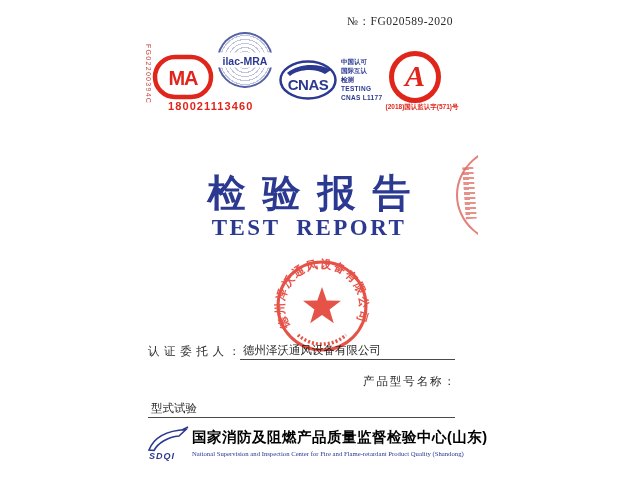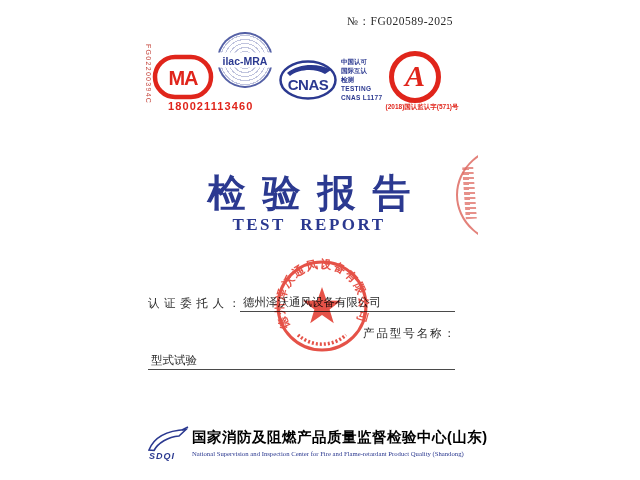--- a/index.html
+++ b/index.html
@@ -79,29 +79,30 @@
 
   
   .title-cn{
     left:0;right:22px;top:168px;text-align:center;
     font-family:Liberation Serif, serif;font-weight:bold;
     font-size:38px;color:#2b3990;letter-spacing:17px;text-indent:17px;
   }
   .title-en{
     left:0;right:22px;top:215px;text-align:center;
     font-family:"Liberation Serif", serif;font-weight:bold;
-    font-size:17px;color:#2b3990;letter-spacing:2.5px;word-spacing:8px;
+    font-size:23px;color:#2b3990;letter-spacing:2.5px;word-spacing:8px;
   }
 
   
   .row{
     left:148px;width:307px;height:18px;
     display:flex;align-items:flex-end;
     font-size:11.5px;color:#2a2a2a;
     font-family:"Liberation Serif", serif;
+    margin-top:48px;
   }
   .row .lbl{
     width:92px;flex:0 0 92px;
     text-align-last:justify;text-align:justify;
     padding-bottom:1px;
   }
   .row .val{
     flex:1;border-bottom:1px solid #4a4a4a;
     padding:0 0 1px 3px;white-space:nowrap;overflow:hidden;
   }
@@ -122,21 +123,21 @@
   .footer-en{
     left:192px;top:450px;width:300px;
     font-family:"Liberation Serif", serif;
     font-size:6.7px;color:#2b3990;
   }
 </style>
 </head>
 <body>
 
 <div class="abs report-no">
-  <span>№：</span><span>FG020589-2025</span>
+  <span>№：</span><span>FG020589-2020</span>
 </div>
 
 <div class="abs side-code">FG02200394C</div>
 
 <div class="abs cma-wrap">
   <svg width="62" height="46" viewBox="0 0 62 46">
     <rect x="3" y="3" width="56" height="40" rx="20" ry="20" fill="none" stroke="#e0251b" stroke-width="4.5"></rect>
     <text x="31" y="31" text-anchor="middle" font-size="20" font-weight="bold" fill="#e0251b" font-family="Liberation Sans, sans-serif" letter-spacing="-1">MA</text>
   </svg>
   <div class="cma-num">180021113460</div>

